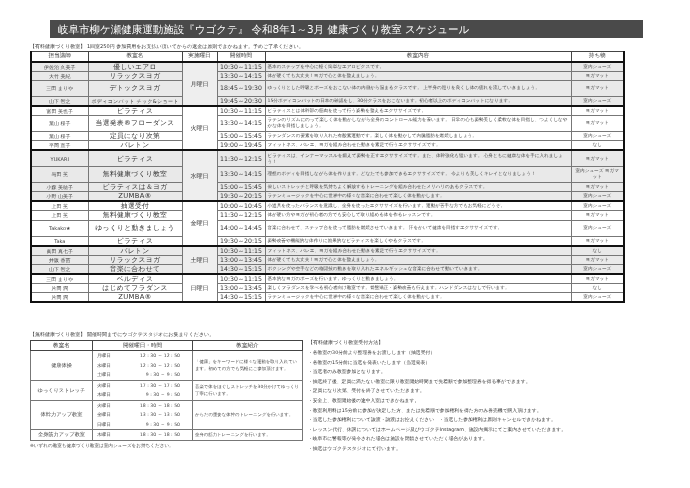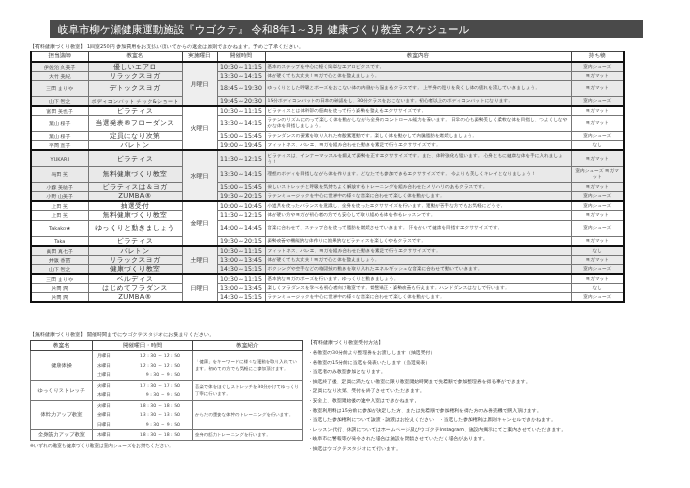--- a/index.html
+++ b/index.html
@@ -208,21 +208,21 @@
       </tr>
       <tr class="shade">
         <td class="teacher">井阪 香苗</td>
         <td class="cname">リラックスヨガ</td>
         <td class="time">13:00～13:45</td>
         <td class="desc">体が硬くても大丈夫！ヨガで心と体を整えましょう。</td>
         <td class="items">ヨガマット</td>
       </tr>
       <tr class="shade">
         <td class="teacher">山下 智之</td>
-        <td class="cname">健康づくり教室</td>
+        <td class="cname">音楽に合わせて</td>
         <td class="time">14:30～15:15</td>
         <td class="desc">ボクシングや空手などの格闘技の動きを取り入れたエネルギッシュな音楽に合わせて動いていきます。</td>
         <td class="items">室内シューズ</td>
       </tr>
       <tr class="grp-start">
         <td class="teacher">三田 まりや</td>
         <td class="cname">ベルディス</td>
         <td class="day white" rowspan="3">日曜日</td>
         <td class="time">10:30～11:15</td>
         <td class="desc">基本的なヨガのポーズを行います。ゆっくりと動きましょう。</td>

